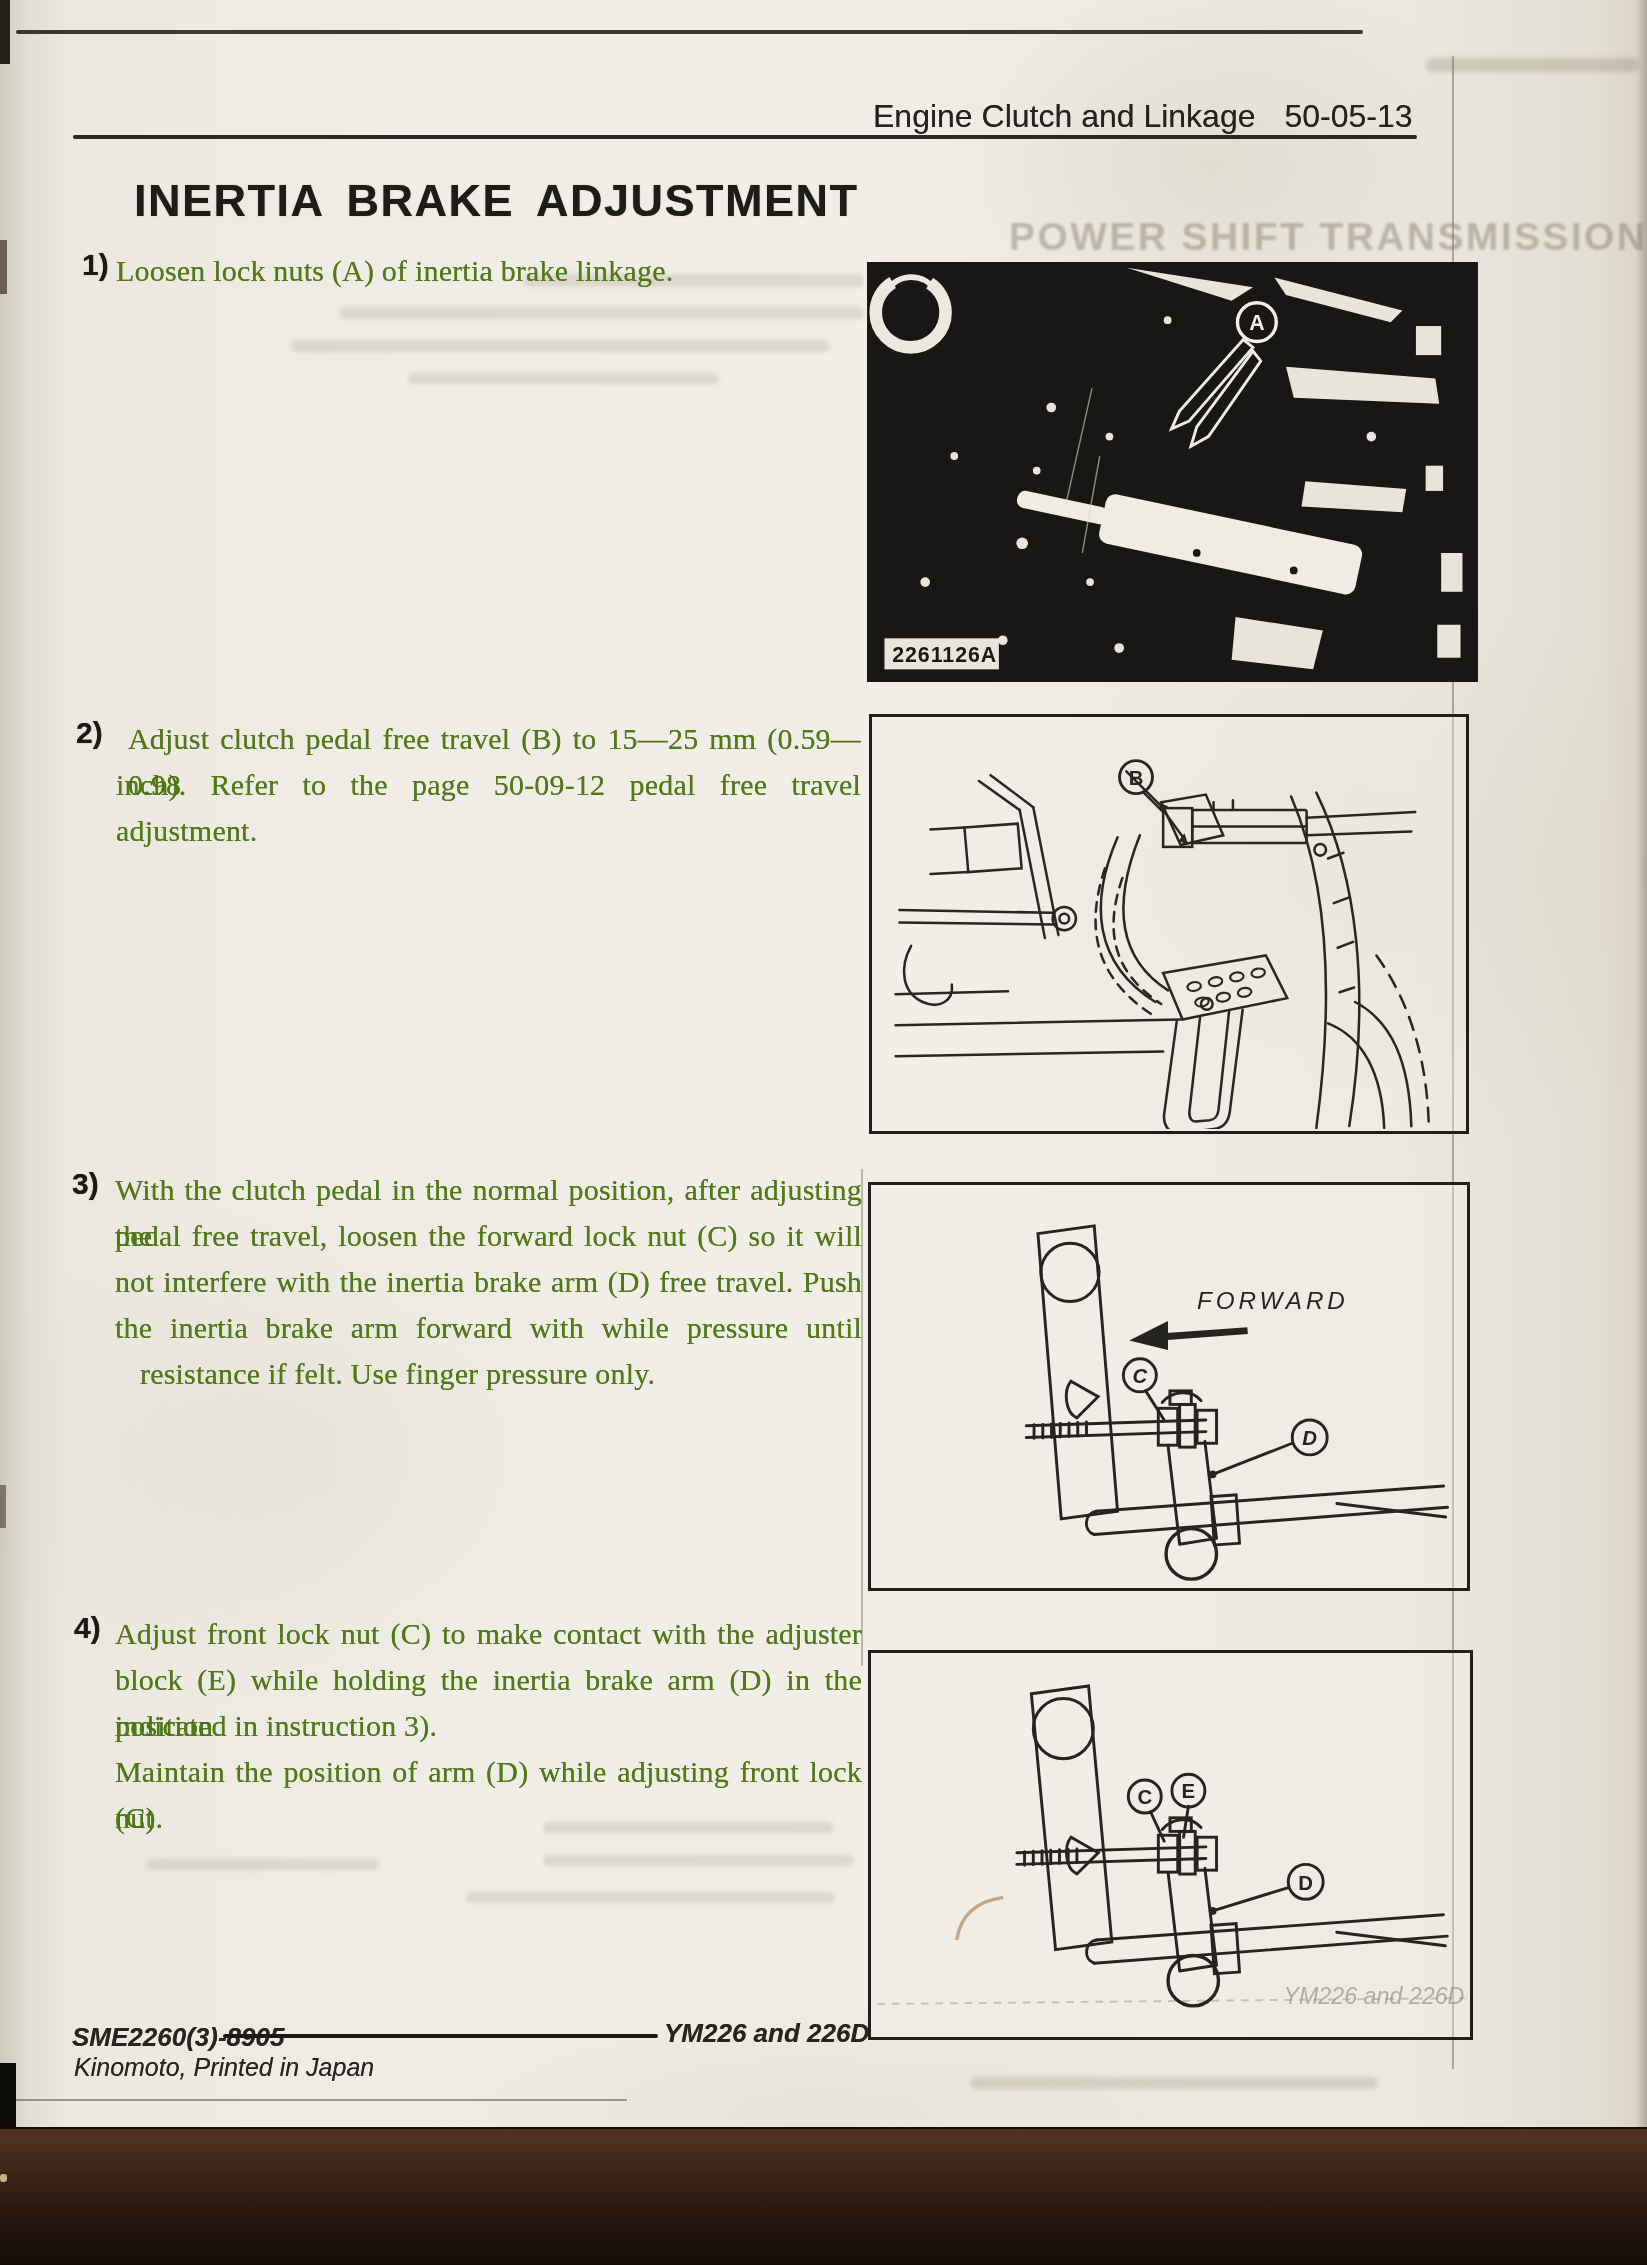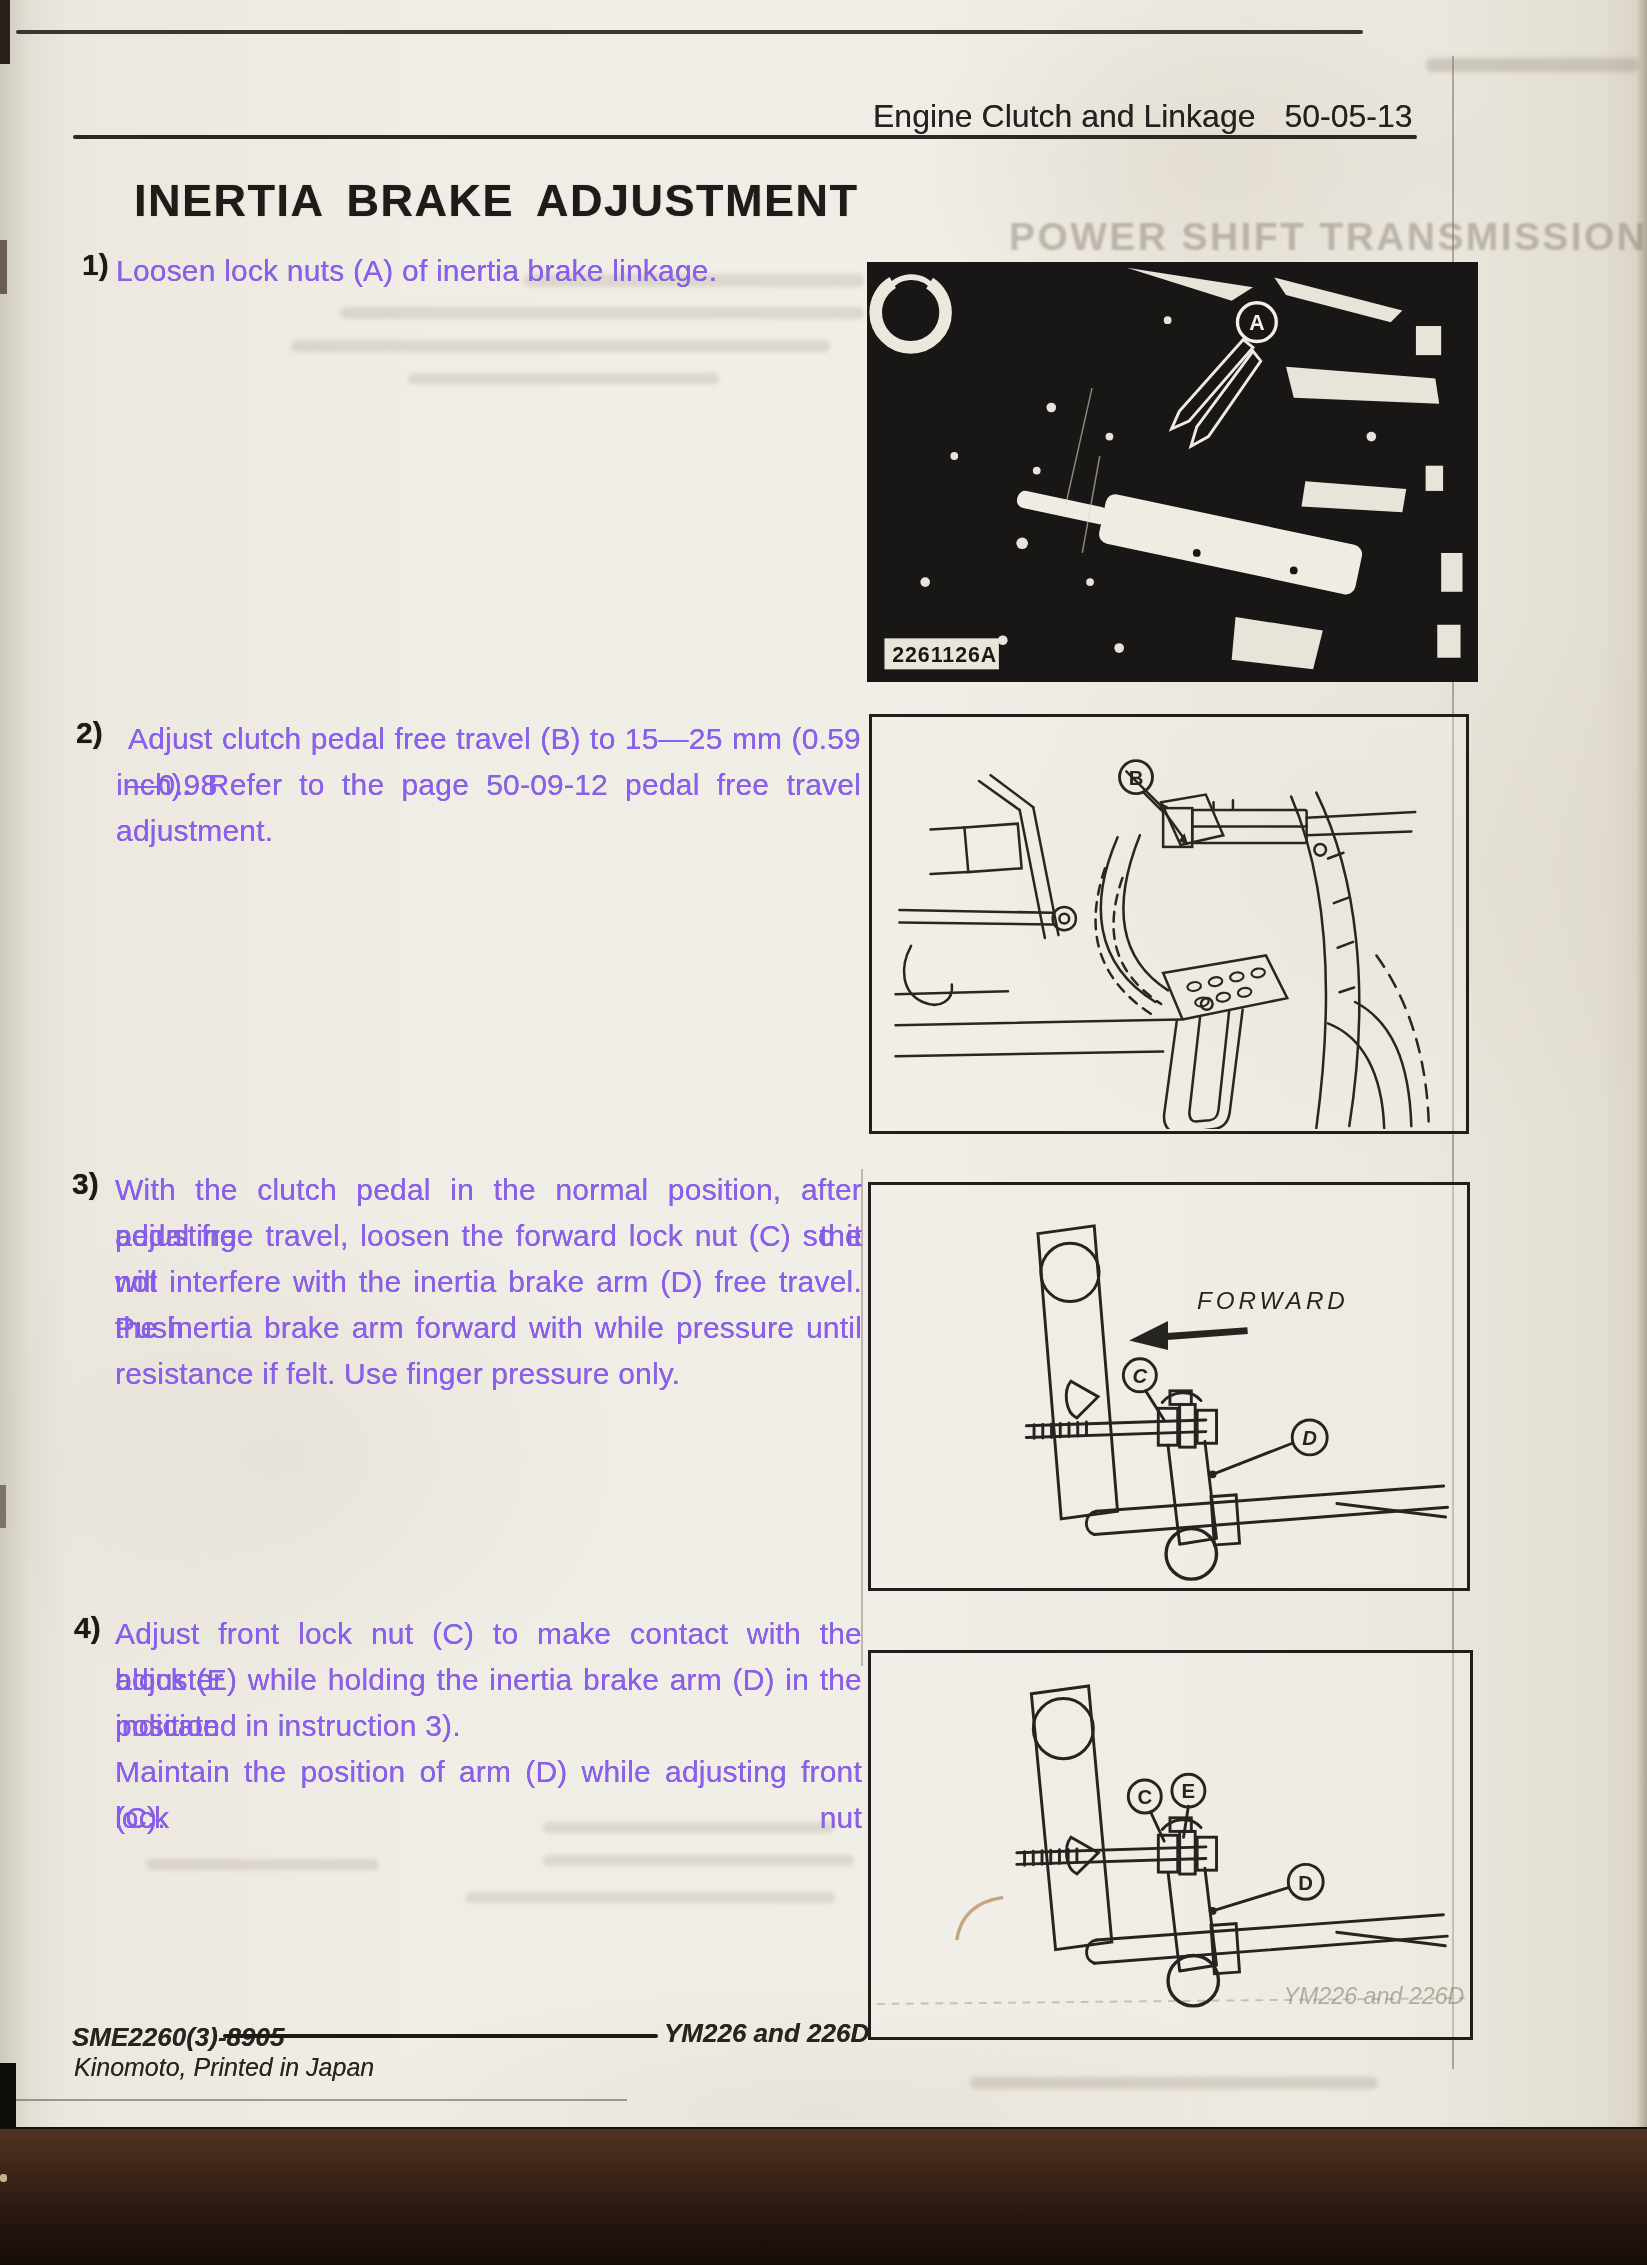--- a/index.html
+++ b/index.html
@@ -16,21 +16,21 @@
       radial-gradient(485px 369px at 291px 1456px, rgba(196,186,166,.16), transparent 70%),
       radial-gradient(582px 408px at 1359px 873px, rgba(190,178,156,.14), transparent 70%),
       radial-gradient(679px 194px at 825px 2115px, rgba(180,166,142,.15), transparent 70%);}
   .ink{color:#232220;text-shadow:0 0 0.6px rgba(32,30,26,.65);}
   .header-line{left:873px;top:99px;width:532px;text-align:right;font-size:32px;line-height:35px;white-space:nowrap;}
   .header-rule{left:73px;top:135px;width:1344px;height:3.9px;background:#1b1815;opacity:.92;border-radius:1.9px;}
   .top-edge-line{left:15.5px;top:30px;width:1347px;height:3.9px;background:#221e19;opacity:.88;border-radius:2.9px;}
   .page-title{left:134px;top:175px;font-size:45px;font-weight:600;letter-spacing:1.5px;word-spacing:9.7px;color:#1d1c18;text-shadow:0 0 0.8px rgba(25,24,20,.7);}
   .step-num{font-size:30px;font-weight:700;color:#1b1a16;text-shadow:0 0 0.8px rgba(20,19,16,.8);}
   .step-lines{width:747px;}
-  .step-lines .ln{font-size:30px;line-height:46px;height:46px;text-align:justify;color:#8b5cf6;text-shadow:0 0 0.6px rgba(32,30,26,.6);letter-spacing:0.2px;}
+  .step-lines .ln{font-size:30px;line-height:46px;height:46px;text-align:justify;color:#4d7c0f;text-shadow:0 0 0.6px rgba(32,30,26,.6);letter-spacing:0.2px;font-family:Liberation Serif, serif;}
   .frame{border:3.9px solid #211f1b;box-sizing:border-box;background:rgba(244,241,234,.35);}
   .photo{background:#191715;overflow:hidden;}
   .footer-it{font-style:italic;color:#26241f;text-shadow:0 0 0.5px rgba(32,30,26,.6);}
   .footer-rule{left:223px;top:2034px;width:435px;height:3.9px;background:#1d1a16;border-radius:1.9px;}
   .faint-rule{left:13.6px;top:2099px;width:613px;height:1.9px;background:rgba(80,70,58,.5);}
   .bottom-band{left:0;top:2127px;width:1648px;height:139px;
     border-top:2.9px solid #160f09;
     background:linear-gradient(180deg,#513323 0%,#3c2517 32%,#261510 66%,#130b07 100%);}
   .bl-strip{left:0;top:2063px;width:15.5px;height:203px;background:#0f0d0a;}
   .edge-mark{background:#28211b;}
@@ -84,21 +84,21 @@
     <div class="ln" style="text-align-last: justify; margin-left: 12px;">Adjust clutch pedal free travel (B) to 15—25 mm (0.59—0.98</div>
     <div class="ln" style="text-align-last: left;">inch).  Refer to the page 50-09-12 pedal free travel adjustment.</div>
   </div>
 
 <div class="abs step-num" style="left:72px;top:1167px;">3)</div>
 <div class="abs step-lines" style="left:115px;top:1167px;">
     <div class="ln" style="text-align-last: justify;">With the clutch pedal in the normal position, after adjusting the</div>
     <div class="ln" style="text-align-last: justify;">pedal free travel, loosen the forward lock nut (C) so it will</div>
     <div class="ln" style="text-align-last: justify;">not interfere with the inertia brake arm (D) free travel.  Push</div>
     <div class="ln" style="text-align-last: justify;">the inertia brake arm forward with while pressure until</div>
-    <div class="ln" style="text-align-last: left;">resistance if felt.  Use finger pressure only.</div>
+    <div class="ln" style="text-align-last: left; margin-left: 25px;">resistance if felt.  Use finger pressure only.</div>
   </div>
 
 <div class="abs step-num" style="left:74px;top:1611px;">4)</div>
 <div class="abs step-lines" style="left:115px;top:1611px;">
     <div class="ln" style="text-align-last: justify;">Adjust front lock nut (C) to make contact with the adjuster</div>
     <div class="ln" style="text-align-last: justify;">block (E) while holding the inertia brake arm (D) in the position</div>
     <div class="ln" style="text-align-last: left;">indicated in instruction 3).</div>
     <div class="ln" style="text-align-last: justify;">Maintain the position of arm (D) while adjusting front lock nut</div>
     <div class="ln" style="text-align-last: left;">(C).</div>
   </div>

